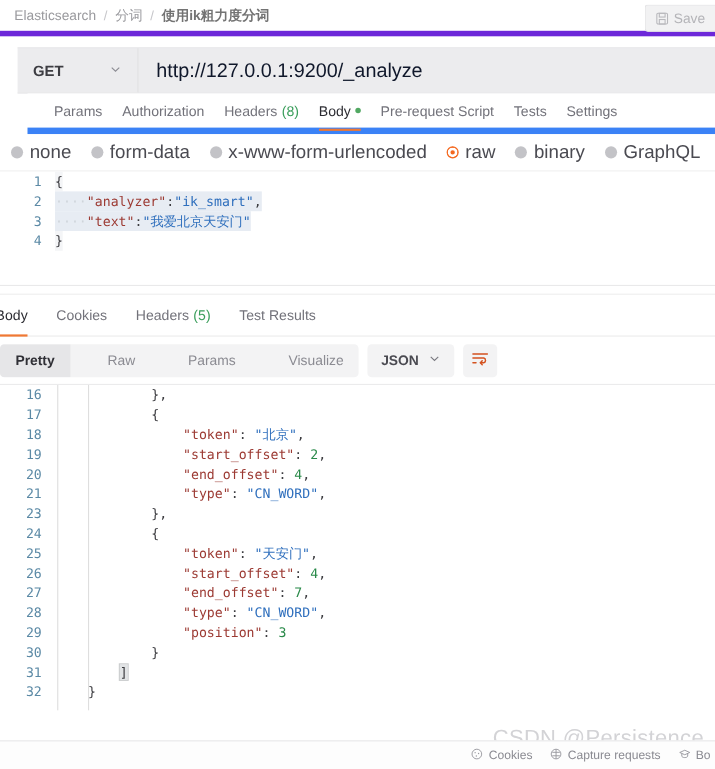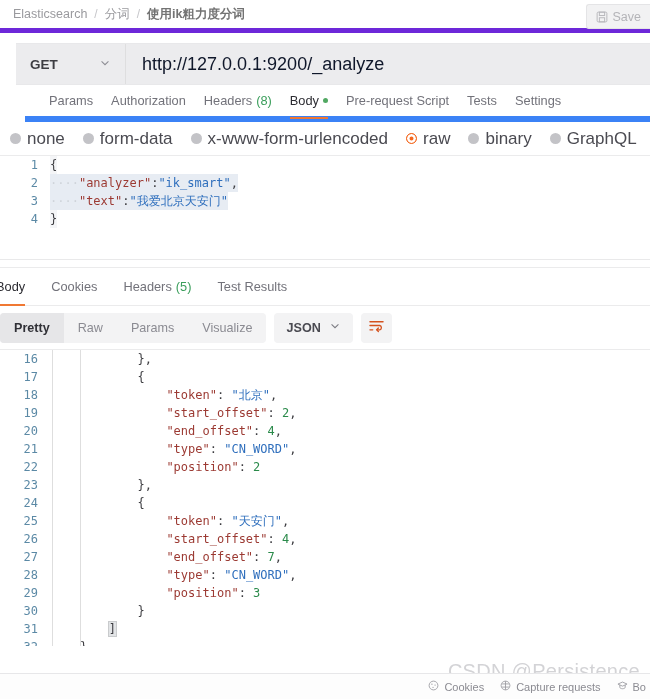--- a/index.html
+++ b/index.html
@@ -182,20 +182,21 @@
     padding: 0 8px 0 0;
     background: #fff;
     border-bottom: 1px solid #ebebec;
   }
   .seg-group {
     display: flex; align-items: center;
     background: #f3f3f4;
     border-radius: 4px;
     height: 30px;
     overflow: hidden;
+    gap: 20px;
   }
   .seg {
     height: 30px; display: flex; align-items: center;
     padding: 0 14px; font-size: 12.6px; color: #8b8b92;
   }
   .seg.active { background: #e6e6e8; color: #303036; font-weight: 700; }
   .fmt-select {
     display: flex; align-items: center; gap: 8px;
     background: #f3f3f4; border-radius: 4px;
     height: 30px; padding: 0 12px;
@@ -435,24 +436,20 @@
         </div>
         <div class="resp-line">
           <span class="ln">20</span>
           <span class="resp-code" style="margin-left: 128.4px;"><span class="k">"end_offset"</span><span class="p">: </span><span class="n">4</span><span class="p">,</span></span>
         </div>
         <div class="resp-line">
           <span class="ln">21</span>
           <span class="resp-code" style="margin-left: 128.4px;"><span class="k">"type"</span><span class="p">: </span><span class="s">"CN_WORD"</span><span class="p">,</span></span>
         </div>
         <div class="resp-line">
-          <span class="ln">22</span>
-          <span class="resp-code" style="margin-left: 128.4px;"><span class="k">"position"</span><span class="p">: </span><span class="n">2</span></span>
-        </div>
-        <div class="resp-line">
           <span class="ln">23</span>
           <span class="resp-code" style="margin-left: 99.6px;"><span class="p">},</span></span>
         </div>
         <div class="resp-line">
           <span class="ln">24</span>
           <span class="resp-code" style="margin-left: 99.6px;"><span class="p">{</span></span>
         </div>
         <div class="resp-line">
           <span class="ln">25</span>
           <span class="resp-code" style="margin-left: 128.4px;"><span class="k">"token"</span><span class="p">: </span><span class="s">"天安门"</span><span class="p">,</span></span>

